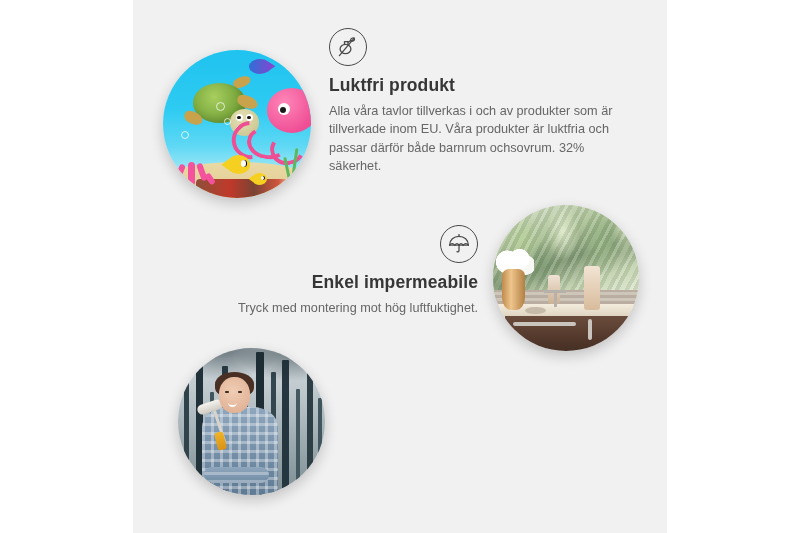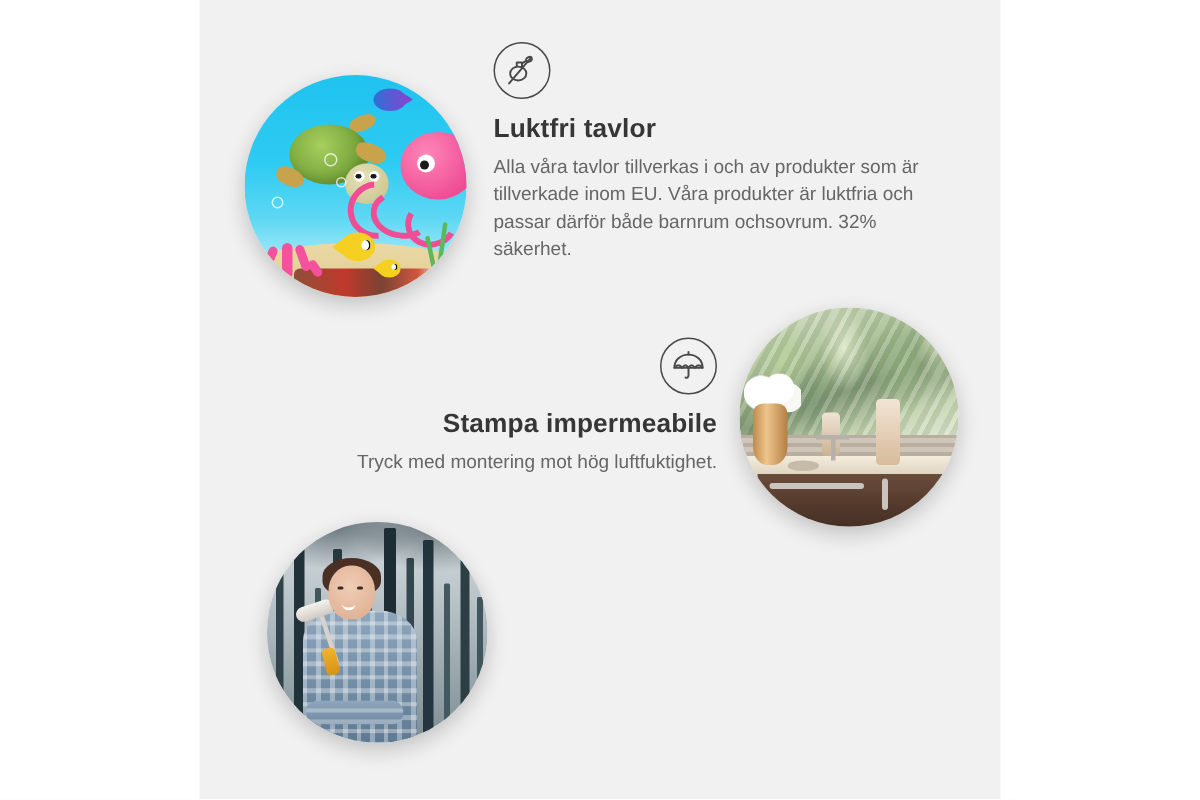--- a/index.html
+++ b/index.html
@@ -385,21 +385,21 @@
     <div class="feature-text" id="block-1-text">
       <div class="icon-badge">
         <svg width="24" height="24" viewBox="0 0 24 24" fill="none" stroke="#4a4a4a" stroke-width="1.3" stroke-linecap="round" stroke-linejoin="round">
           <ellipse cx="9.5" cy="14" rx="5.4" ry="4.6"></ellipse>
           <path d="M8.5 9.4 L8.5 6.6 L12 6.6 L12 9.9"></path>
           <path d="M12 7.2 L15 5.4"></path>
           <ellipse cx="16.6" cy="4.6" rx="2" ry="1.5" transform="rotate(-25 16.6 4.6)"></ellipse>
           <path d="M3.4 20.6 L18.2 3.2"></path>
         </svg>
       </div>
-      <h3 class="feature-title">Luktfri tavlor</h3>
+      <h3 class="feature-title">Luktfri produkt</h3>
       <p class="feature-desc">Alla våra tavlor tillverkas i och av produkter som är tillverkade inom EU. Våra produkter är luktfria och passar därför både barnrum ochsovrum. 32% säkerhet.</p>
     </div>
 
     <div class="photo-circle" id="photo-bath">
       <div class="photo-inner">
         <div class="bath-wall"></div>
         <div class="bath-backsplash"></div>
         <div class="bath-counter"></div>
         <div class="bath-cabinet"></div>
         <div class="bath-flowers"></div>
@@ -416,21 +416,21 @@
         <svg width="24" height="24" viewBox="0 0 24 24" fill="none" stroke="#4a4a4a" stroke-width="1.3" stroke-linecap="round" stroke-linejoin="round">
           <path d="M2.6 13.2 C2.6 7.9 6.8 4.4 12 4.4 C17.2 4.4 21.4 7.9 21.4 13.2 Z"></path>
           <path d="M2.6 13.2 C4.2 11 6.2 11 7.8 13.2"></path>
           <path d="M7.8 13.2 C9.4 11 10.6 11 12 13.2"></path>
           <path d="M12 13.2 C13.4 11 14.6 11 16.2 13.2"></path>
           <path d="M16.2 13.2 C17.8 11 19.8 11 21.4 13.2"></path>
           <path d="M12 13.2 L12 18.2 C12 19.5 11 20.2 10 19.7"></path>
           <path d="M12 4.4 L12 2.6"></path>
         </svg>
       </div>
-      <h3 class="feature-title">Stampa impermeabile</h3>
+      <h3 class="feature-title">Enkel impermeabile</h3>
       <p class="feature-desc">Tryck med montering mot hög luftfuktighet.</p>
     </div>
 
     <div class="photo-circle" id="photo-person">
       <div class="photo-inner">
         <div class="forest-bg"></div>
         <div class="forest-trees">
           <i></i>
             <i></i>
             <i></i>

